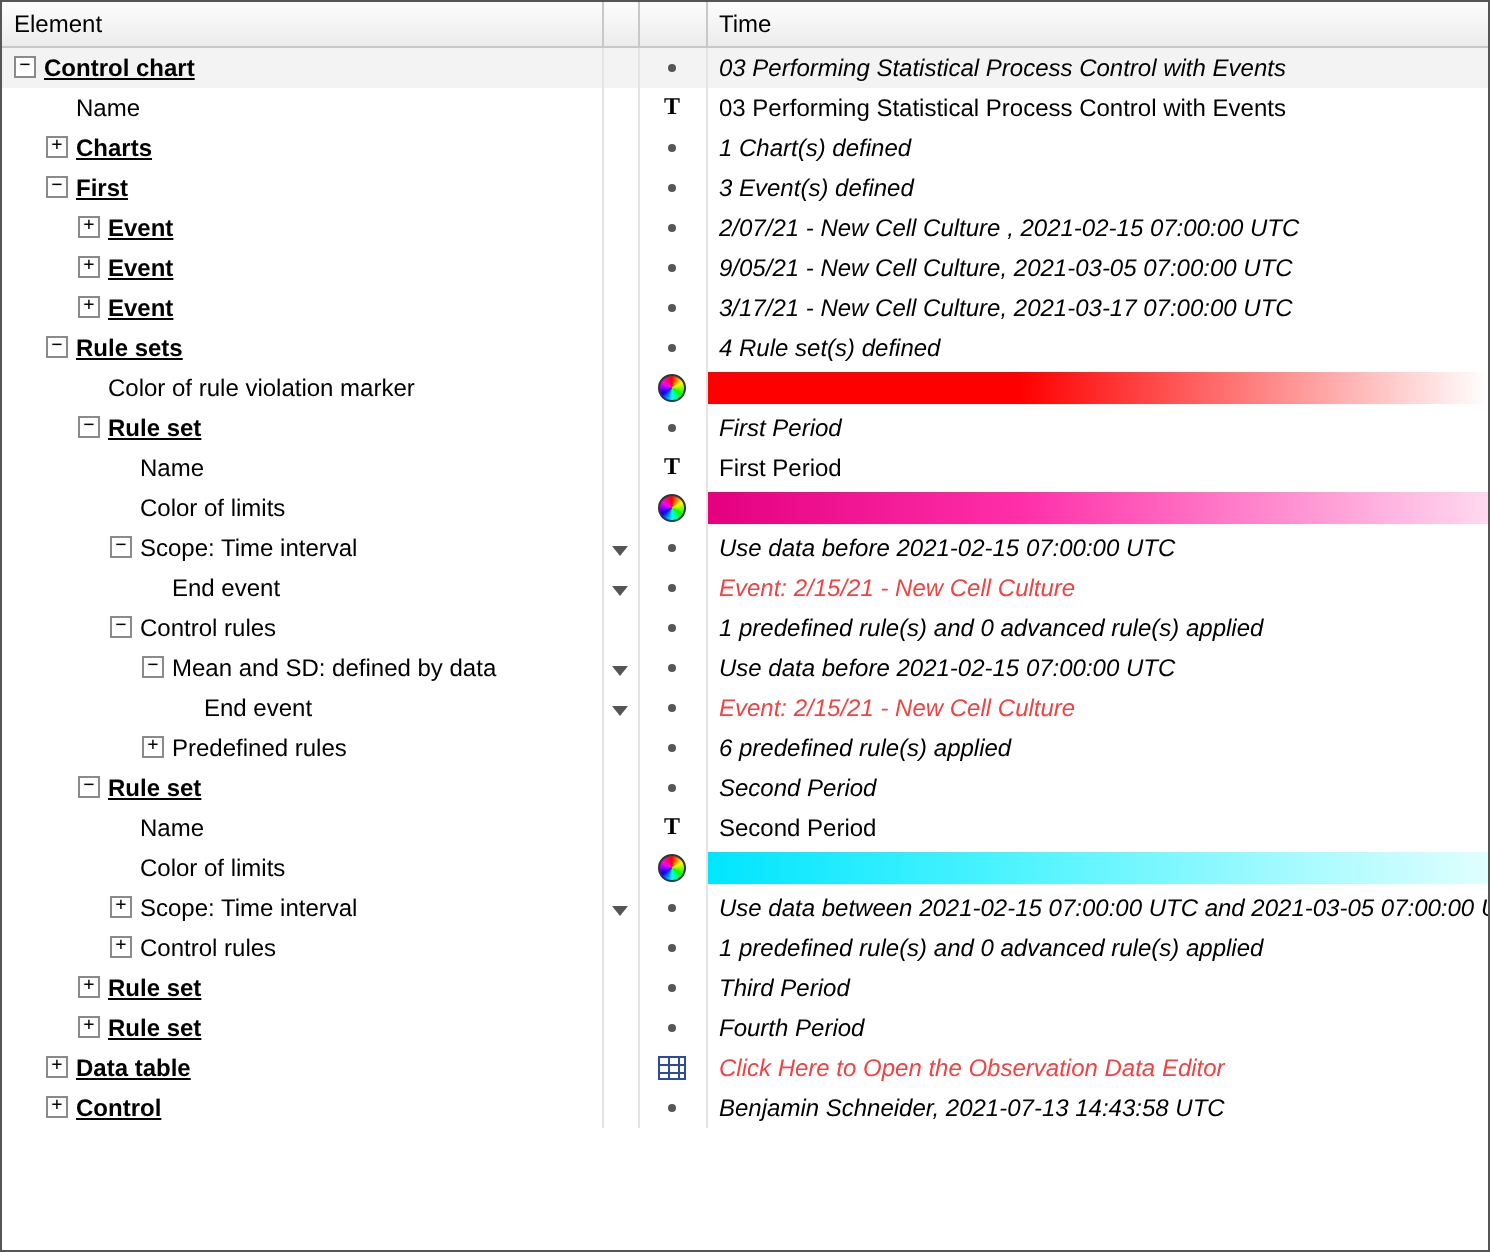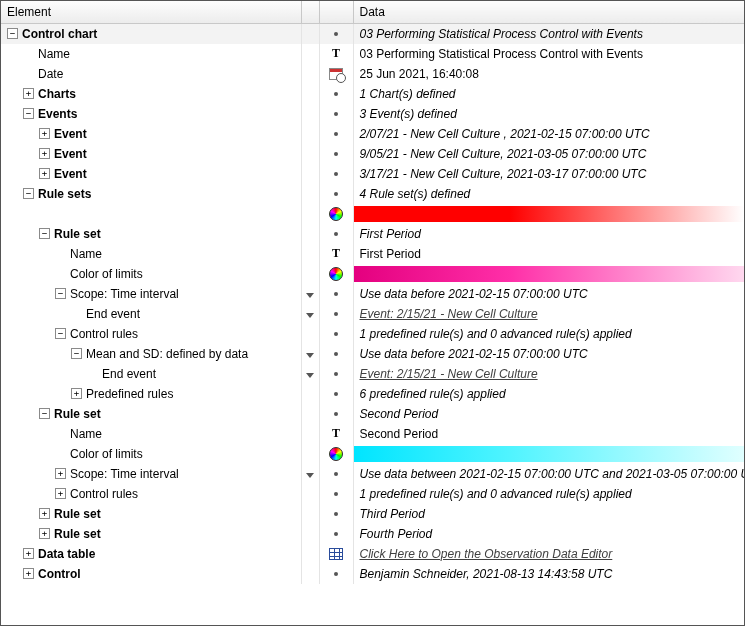--- a/index.html
+++ b/index.html
@@ -58,35 +58,35 @@
     display: inline-flex;
     align-items: center; justify-content: center;
     font-size: 9px; line-height: 1;
     margin-right: 4px;
     cursor: pointer;
     flex: 0 0 auto;
     font-family: monospace;
   }
   .notoggle { width: 15px; display:inline-block; flex:0 0 auto; }
   .lbl { padding-right:4px; overflow:hidden; text-overflow:ellipsis; }
-  .bold { font-weight: 600; }
+  .bold { font-weight: 600; text-decoration: underline; }
   .ddcell { text-align:center; }
   .dd {
     display:inline-block;
     width:0; height:0;
     border-left:4px solid transparent;
     border-right:4px solid transparent;
     border-top:5px solid #555;
     cursor:pointer;
   }
   .icocell { text-align:center; }
   .icowrap { display:inline-flex; align-items:center; justify-content:center; width:100%; height:20px; }
   .valcell { padding: 0 6px; }
   .italic { font-style: italic; }
-  .link { color: #404040; text-decoration: underline; cursor:pointer; }
+  .link { color: #ef4444; cursor:pointer; }
   .grad {
     height: 16px; width: 100%;
     border-radius: 0;
   }
   
   .ico-dot {
     width:4px; height:4px; border-radius:50%;
     background:#555; display:inline-block;
   }
   .ico-T {
@@ -149,21 +149,21 @@
       <col class="c-el">
         <col class="c-dd">
         <col class="c-ico">
         <col class="c-val">
     </colgroup>
     <thead>
       <tr>
         <th>Element</th>
         <th></th>
         <th></th>
-        <th>Data</th>
+        <th>Time</th>
       </tr>
     </thead>
     <tbody id="tbody">
         <tr class="hdr">
           <td>
             <div class="elcell">
               <span class="indent" style="width: 6px;"></span>
               <span class="toggle">−</span>
               <span class="lbl bold">Control chart</span>
             </div>
@@ -185,119 +185,106 @@
           <td class="ddcell"></td>
           <td class="icocell"><span class="icowrap">
               <span class="ico-T">T</span>
             </span></td>
           <td class="valcell"><span class="">03 Performing Statistical Process Control with Events</span></td>
         </tr>
         <tr>
           <td>
             <div class="elcell">
               <span class="indent" style="width: 22px;"></span>
-              <span class="notoggle"></span>
-              <span class="lbl">Date</span>
-            </div>
-          </td>
-          <td class="ddcell"></td>
-          <td class="icocell"><span class="icowrap">
-              <span class="ico-cal"></span>
-            </span></td>
-          <td class="valcell"><span class="">25 Jun 2021, 16:40:08</span></td>
+              <span class="toggle">+</span>
+              <span class="lbl bold">Charts</span>
+            </div>
+          </td>
+          <td class="ddcell"></td>
+          <td class="icocell"><span class="icowrap">
+              <span class="ico-dot"></span>
+            </span></td>
+          <td class="valcell"><span class="italic">1 Chart(s) defined</span></td>
         </tr>
         <tr>
           <td>
             <div class="elcell">
               <span class="indent" style="width: 22px;"></span>
-              <span class="toggle">+</span>
-              <span class="lbl bold">Charts</span>
-            </div>
-          </td>
-          <td class="ddcell"></td>
-          <td class="icocell"><span class="icowrap">
-              <span class="ico-dot"></span>
-            </span></td>
-          <td class="valcell"><span class="italic">1 Chart(s) defined</span></td>
+              <span class="toggle">−</span>
+              <span class="lbl bold">First</span>
+            </div>
+          </td>
+          <td class="ddcell"></td>
+          <td class="icocell"><span class="icowrap">
+              <span class="ico-dot"></span>
+            </span></td>
+          <td class="valcell"><span class="italic">3 Event(s) defined</span></td>
+        </tr>
+        <tr>
+          <td>
+            <div class="elcell">
+              <span class="indent" style="width: 38px;"></span>
+              <span class="toggle">+</span>
+              <span class="lbl bold">Event</span>
+            </div>
+          </td>
+          <td class="ddcell"></td>
+          <td class="icocell"><span class="icowrap">
+              <span class="ico-dot"></span>
+            </span></td>
+          <td class="valcell"><span class="italic">2/07/21 - New Cell Culture , 2021-02-15 07:00:00 UTC</span></td>
+        </tr>
+        <tr>
+          <td>
+            <div class="elcell">
+              <span class="indent" style="width: 38px;"></span>
+              <span class="toggle">+</span>
+              <span class="lbl bold">Event</span>
+            </div>
+          </td>
+          <td class="ddcell"></td>
+          <td class="icocell"><span class="icowrap">
+              <span class="ico-dot"></span>
+            </span></td>
+          <td class="valcell"><span class="italic">9/05/21 - New Cell Culture, 2021-03-05 07:00:00 UTC</span></td>
+        </tr>
+        <tr>
+          <td>
+            <div class="elcell">
+              <span class="indent" style="width: 38px;"></span>
+              <span class="toggle">+</span>
+              <span class="lbl bold">Event</span>
+            </div>
+          </td>
+          <td class="ddcell"></td>
+          <td class="icocell"><span class="icowrap">
+              <span class="ico-dot"></span>
+            </span></td>
+          <td class="valcell"><span class="italic">3/17/21 - New Cell Culture, 2021-03-17 07:00:00 UTC</span></td>
         </tr>
         <tr>
           <td>
             <div class="elcell">
               <span class="indent" style="width: 22px;"></span>
               <span class="toggle">−</span>
-              <span class="lbl bold">Events</span>
-            </div>
-          </td>
-          <td class="ddcell"></td>
-          <td class="icocell"><span class="icowrap">
-              <span class="ico-dot"></span>
-            </span></td>
-          <td class="valcell"><span class="italic">3 Event(s) defined</span></td>
-        </tr>
-        <tr>
-          <td>
-            <div class="elcell">
-              <span class="indent" style="width: 38px;"></span>
-              <span class="toggle">+</span>
-              <span class="lbl bold">Event</span>
-            </div>
-          </td>
-          <td class="ddcell"></td>
-          <td class="icocell"><span class="icowrap">
-              <span class="ico-dot"></span>
-            </span></td>
-          <td class="valcell"><span class="italic">2/07/21 - New Cell Culture , 2021-02-15 07:00:00 UTC</span></td>
-        </tr>
-        <tr>
-          <td>
-            <div class="elcell">
-              <span class="indent" style="width: 38px;"></span>
-              <span class="toggle">+</span>
-              <span class="lbl bold">Event</span>
-            </div>
-          </td>
-          <td class="ddcell"></td>
-          <td class="icocell"><span class="icowrap">
-              <span class="ico-dot"></span>
-            </span></td>
-          <td class="valcell"><span class="italic">9/05/21 - New Cell Culture, 2021-03-05 07:00:00 UTC</span></td>
-        </tr>
-        <tr>
-          <td>
-            <div class="elcell">
-              <span class="indent" style="width: 38px;"></span>
-              <span class="toggle">+</span>
-              <span class="lbl bold">Event</span>
-            </div>
-          </td>
-          <td class="ddcell"></td>
-          <td class="icocell"><span class="icowrap">
-              <span class="ico-dot"></span>
-            </span></td>
-          <td class="valcell"><span class="italic">3/17/21 - New Cell Culture, 2021-03-17 07:00:00 UTC</span></td>
-        </tr>
-        <tr>
-          <td>
-            <div class="elcell">
-              <span class="indent" style="width: 22px;"></span>
-              <span class="toggle">−</span>
               <span class="lbl bold">Rule sets</span>
             </div>
           </td>
           <td class="ddcell"></td>
           <td class="icocell"><span class="icowrap">
               <span class="ico-dot"></span>
             </span></td>
           <td class="valcell"><span class="italic">4 Rule set(s) defined</span></td>
         </tr>
         <tr>
           <td>
             <div class="elcell">
               <span class="indent" style="width: 38px;"></span>
               <span class="notoggle"></span>
+              <span class="lbl">Color of rule violation marker</span>
             </div>
           </td>
           <td class="ddcell"></td>
           <td class="icocell"><span class="icowrap">
               <span class="ico-colorwheel"></span>
             </span></td>
           <td class="valcell" style="padding: 2px 0px;">
             <div class="grad" style="background: linear-gradient(90deg, rgb(255, 0, 0), rgb(255, 0, 0) 40%, rgb(255, 255, 255));"></div>
           </td>
         </tr>
@@ -548,17 +535,17 @@
             <div class="elcell">
               <span class="indent" style="width: 22px;"></span>
               <span class="toggle">+</span>
               <span class="lbl bold">Control</span>
             </div>
           </td>
           <td class="ddcell"></td>
           <td class="icocell"><span class="icowrap">
               <span class="ico-dot"></span>
             </span></td>
-          <td class="valcell"><span class="italic">Benjamin Schneider, 2021-08-13 14:43:58 UTC</span></td>
+          <td class="valcell"><span class="italic">Benjamin Schneider, 2021-07-13 14:43:58 UTC</span></td>
         </tr>
       </tbody>
   </table>
 </div>
 
 </body></html>

